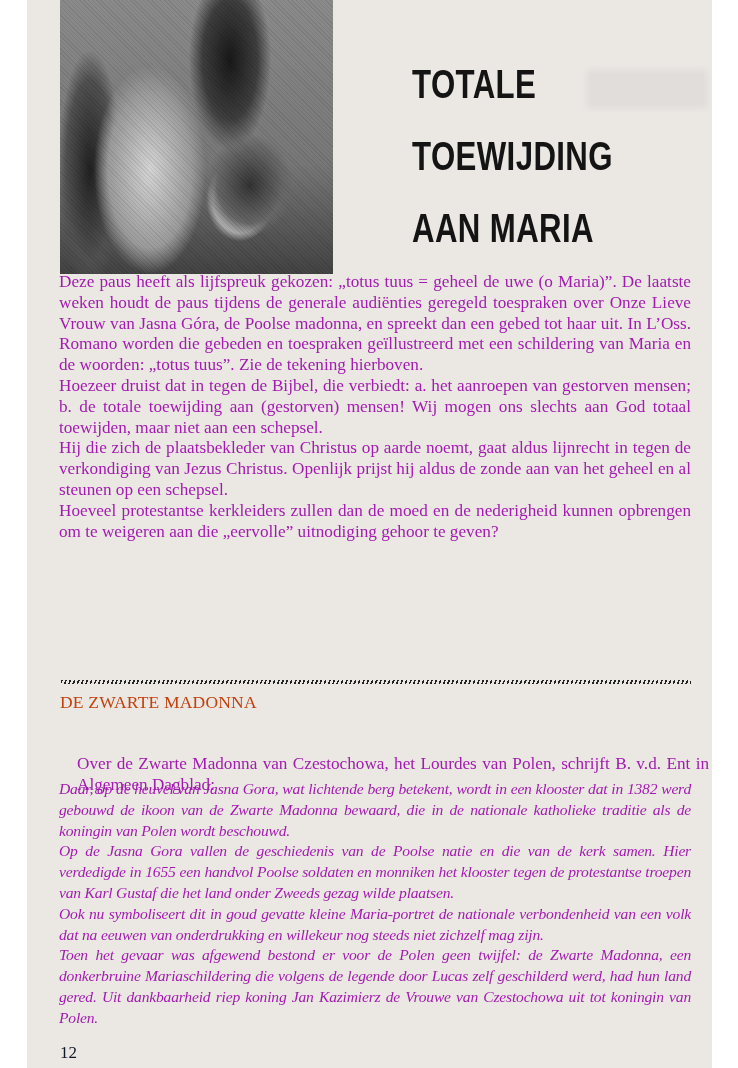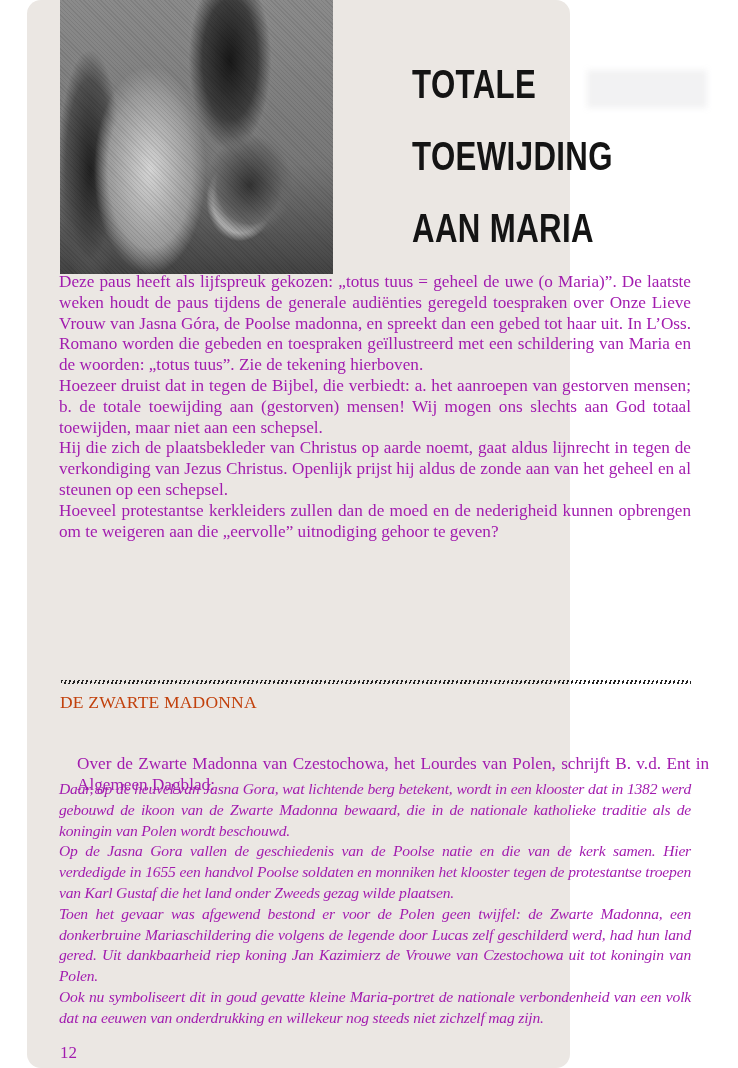--- a/index.html
+++ b/index.html
@@ -1,20 +1,19 @@
 <!DOCTYPE html>
 <html><head>
   <meta charset="utf-8">
   <style>
     html, body { margin: 0; padding: 0; background: #ffffff; }
     body { width: 738px; height: 1068px; position: relative; overflow: hidden; }
     .page {
-      position: absolute; left: 27px; top: 0; width: 543px; height: 1068px;
+      position: absolute; left: 27px; top: 0; width: 685px; height: 1068px;
       background: #ebe7e3;
-      border-radius: 14px;
     }
     .photo {
       position: absolute; left: 33px; top: 0; width: 273px; height: 274px;
       background:
         radial-gradient(ellipse 60px 70px at 190px 185px, #3a3a3a 0%, #6a6a6a 55%, transparent 72%),
         radial-gradient(ellipse 45px 55px at 180px 200px, #d8d6d2 0%, #a8a6a2 60%, transparent 75%),
         radial-gradient(ellipse 55px 120px at 170px 60px, #222 0%, #444 50%, transparent 75%),
         radial-gradient(ellipse 70px 130px at 90px 170px, #cfcdca 0%, #9a9895 60%, transparent 80%),
         radial-gradient(ellipse 40px 150px at 30px 170px, #2a2a2a 0%, #555 60%, transparent 80%),
         linear-gradient(180deg, #8c8a87 0%, #7a7875 60%, #4a4846 100%);
@@ -53,21 +52,21 @@
     .intro { top: 754px; margin-left: 18px; }
     .quote {
       position: absolute; left: 32px; top: 779px; width: 632px;
       font-family: "Liberation Serif", serif; font-style: italic;
       font-size: 15.6px; line-height: 20.8px; color: #a21caf; text-align: justify;
       letter-spacing: -0.2px;
     }
     .quote p { margin: 0; }
     .page-number {
       position: absolute; left: 33px; top: 1043px;
-      font-family: "Liberation Serif", serif; font-size: 17px; color: #a21caf;
+      font-family: "Liberation Serif", serif; font-size: 17px; color: #0f172a;
     }
   </style>
 </head>
 <body>
 
 <div class="page">
   <div class="photo" title="Drawing of Maria holding the child Jesus"></div>
   <div class="bleed"></div>
 
   <div class="headline">
@@ -87,18 +86,18 @@
 
   <div class="section-title">DE ZWARTE MADONNA</div>
 
   <div class="body intro">
     <p>Over de Zwarte Madonna van Czestochowa, het Lourdes van Polen, schrijft B. v.d. Ent in Algemeen Dagblad:</p>
   </div>
 
   <div class="quote">
     <p>Daar, op de heuvel van Jasna Gora, wat lichtende berg betekent, wordt in een klooster dat in 1382 werd gebouwd de ikoon van de Zwarte Madonna bewaard, die in de nationale katholieke traditie als de koningin van Polen wordt beschouwd.</p>
     <p>Op de Jasna Gora vallen de geschiedenis van de Poolse natie en die van de kerk samen. Hier verdedigde in 1655 een handvol Poolse soldaten en monniken het klooster tegen de protestantse troepen van Karl Gustaf die het land onder Zweeds gezag wilde plaatsen.</p>
+    <p>Ook nu symboliseert dit in goud gevatte kleine Maria-portret de nationale verbondenheid van een volk dat na eeuwen van onderdrukking en willekeur nog steeds niet zichzelf mag zijn.</p>
     <p>Toen het gevaar was afgewend bestond er voor de Polen geen twijfel: de Zwarte Madonna, een donkerbruine Mariaschildering die volgens de legende door Lucas zelf geschilderd werd, had hun land gered. Uit dankbaarheid riep koning Jan Kazimierz de Vrouwe van Czestochowa uit tot koningin van Polen.</p>
-    <p>Ook nu symboliseert dit in goud gevatte kleine Maria-portret de nationale verbondenheid van een volk dat na eeuwen van onderdrukking en willekeur nog steeds niet zichzelf mag zijn.</p>
   </div>
 
   <div class="page-number">12</div>
 </div>
 
 </body></html>

